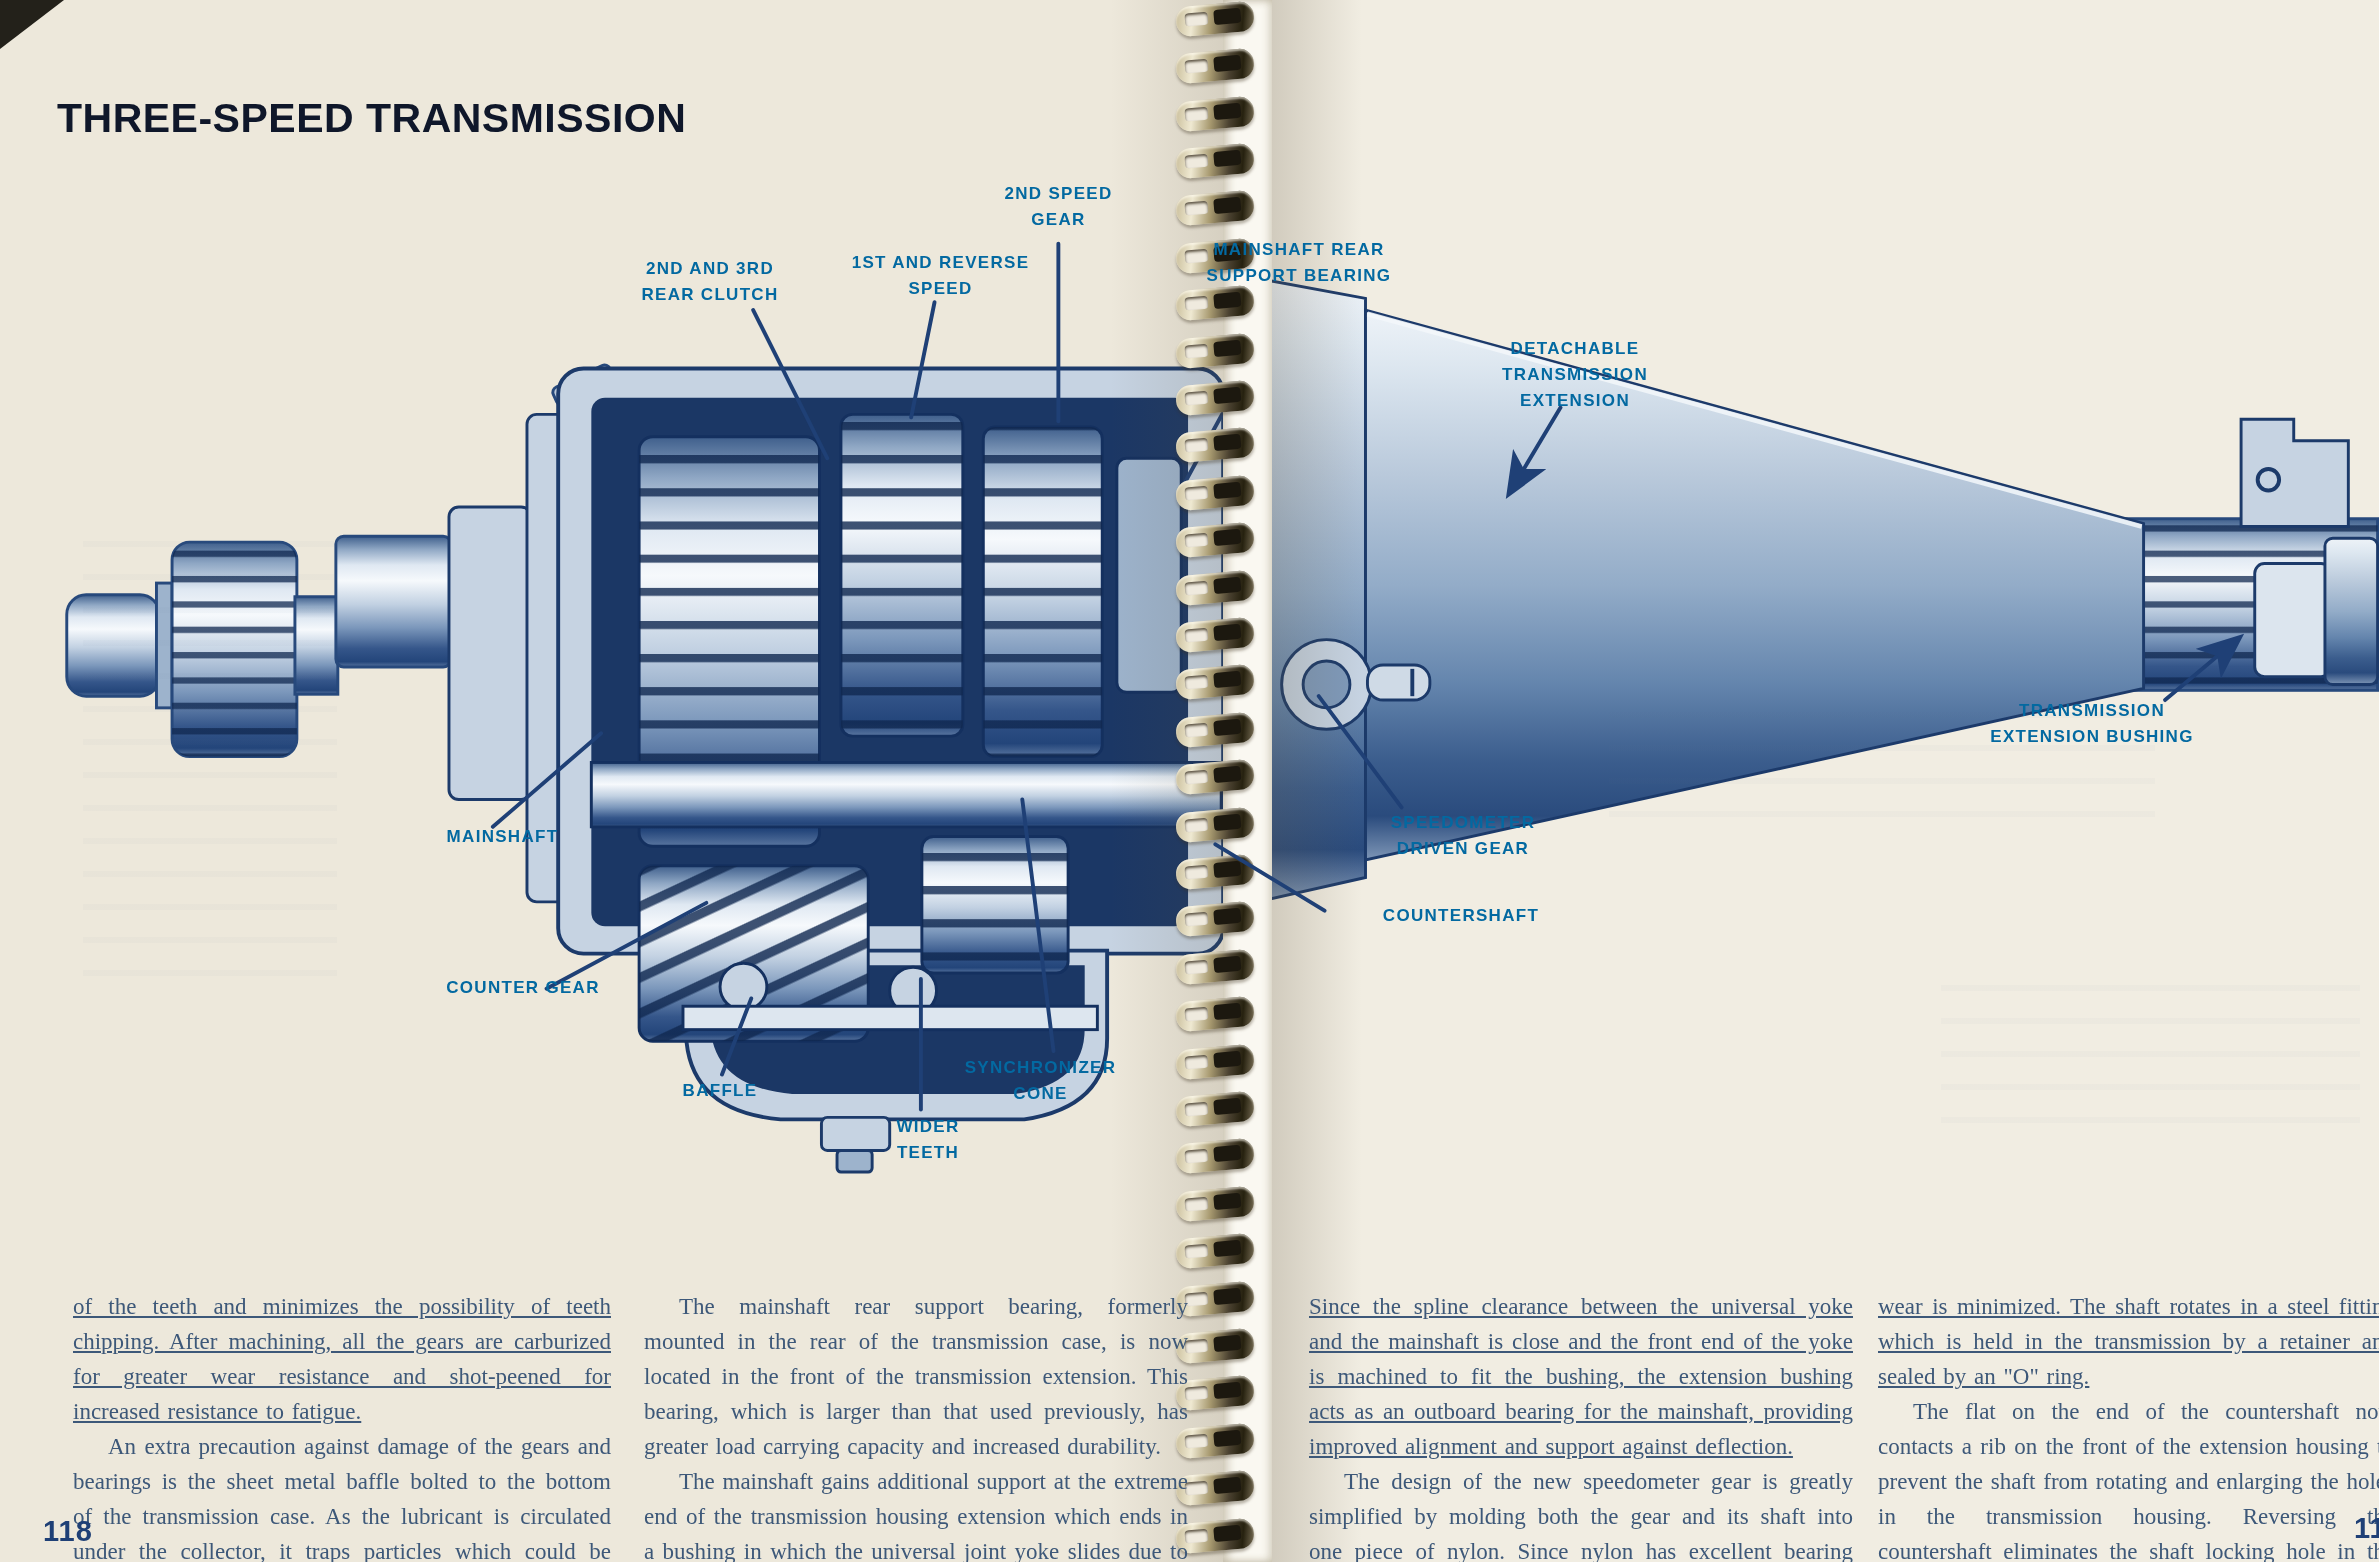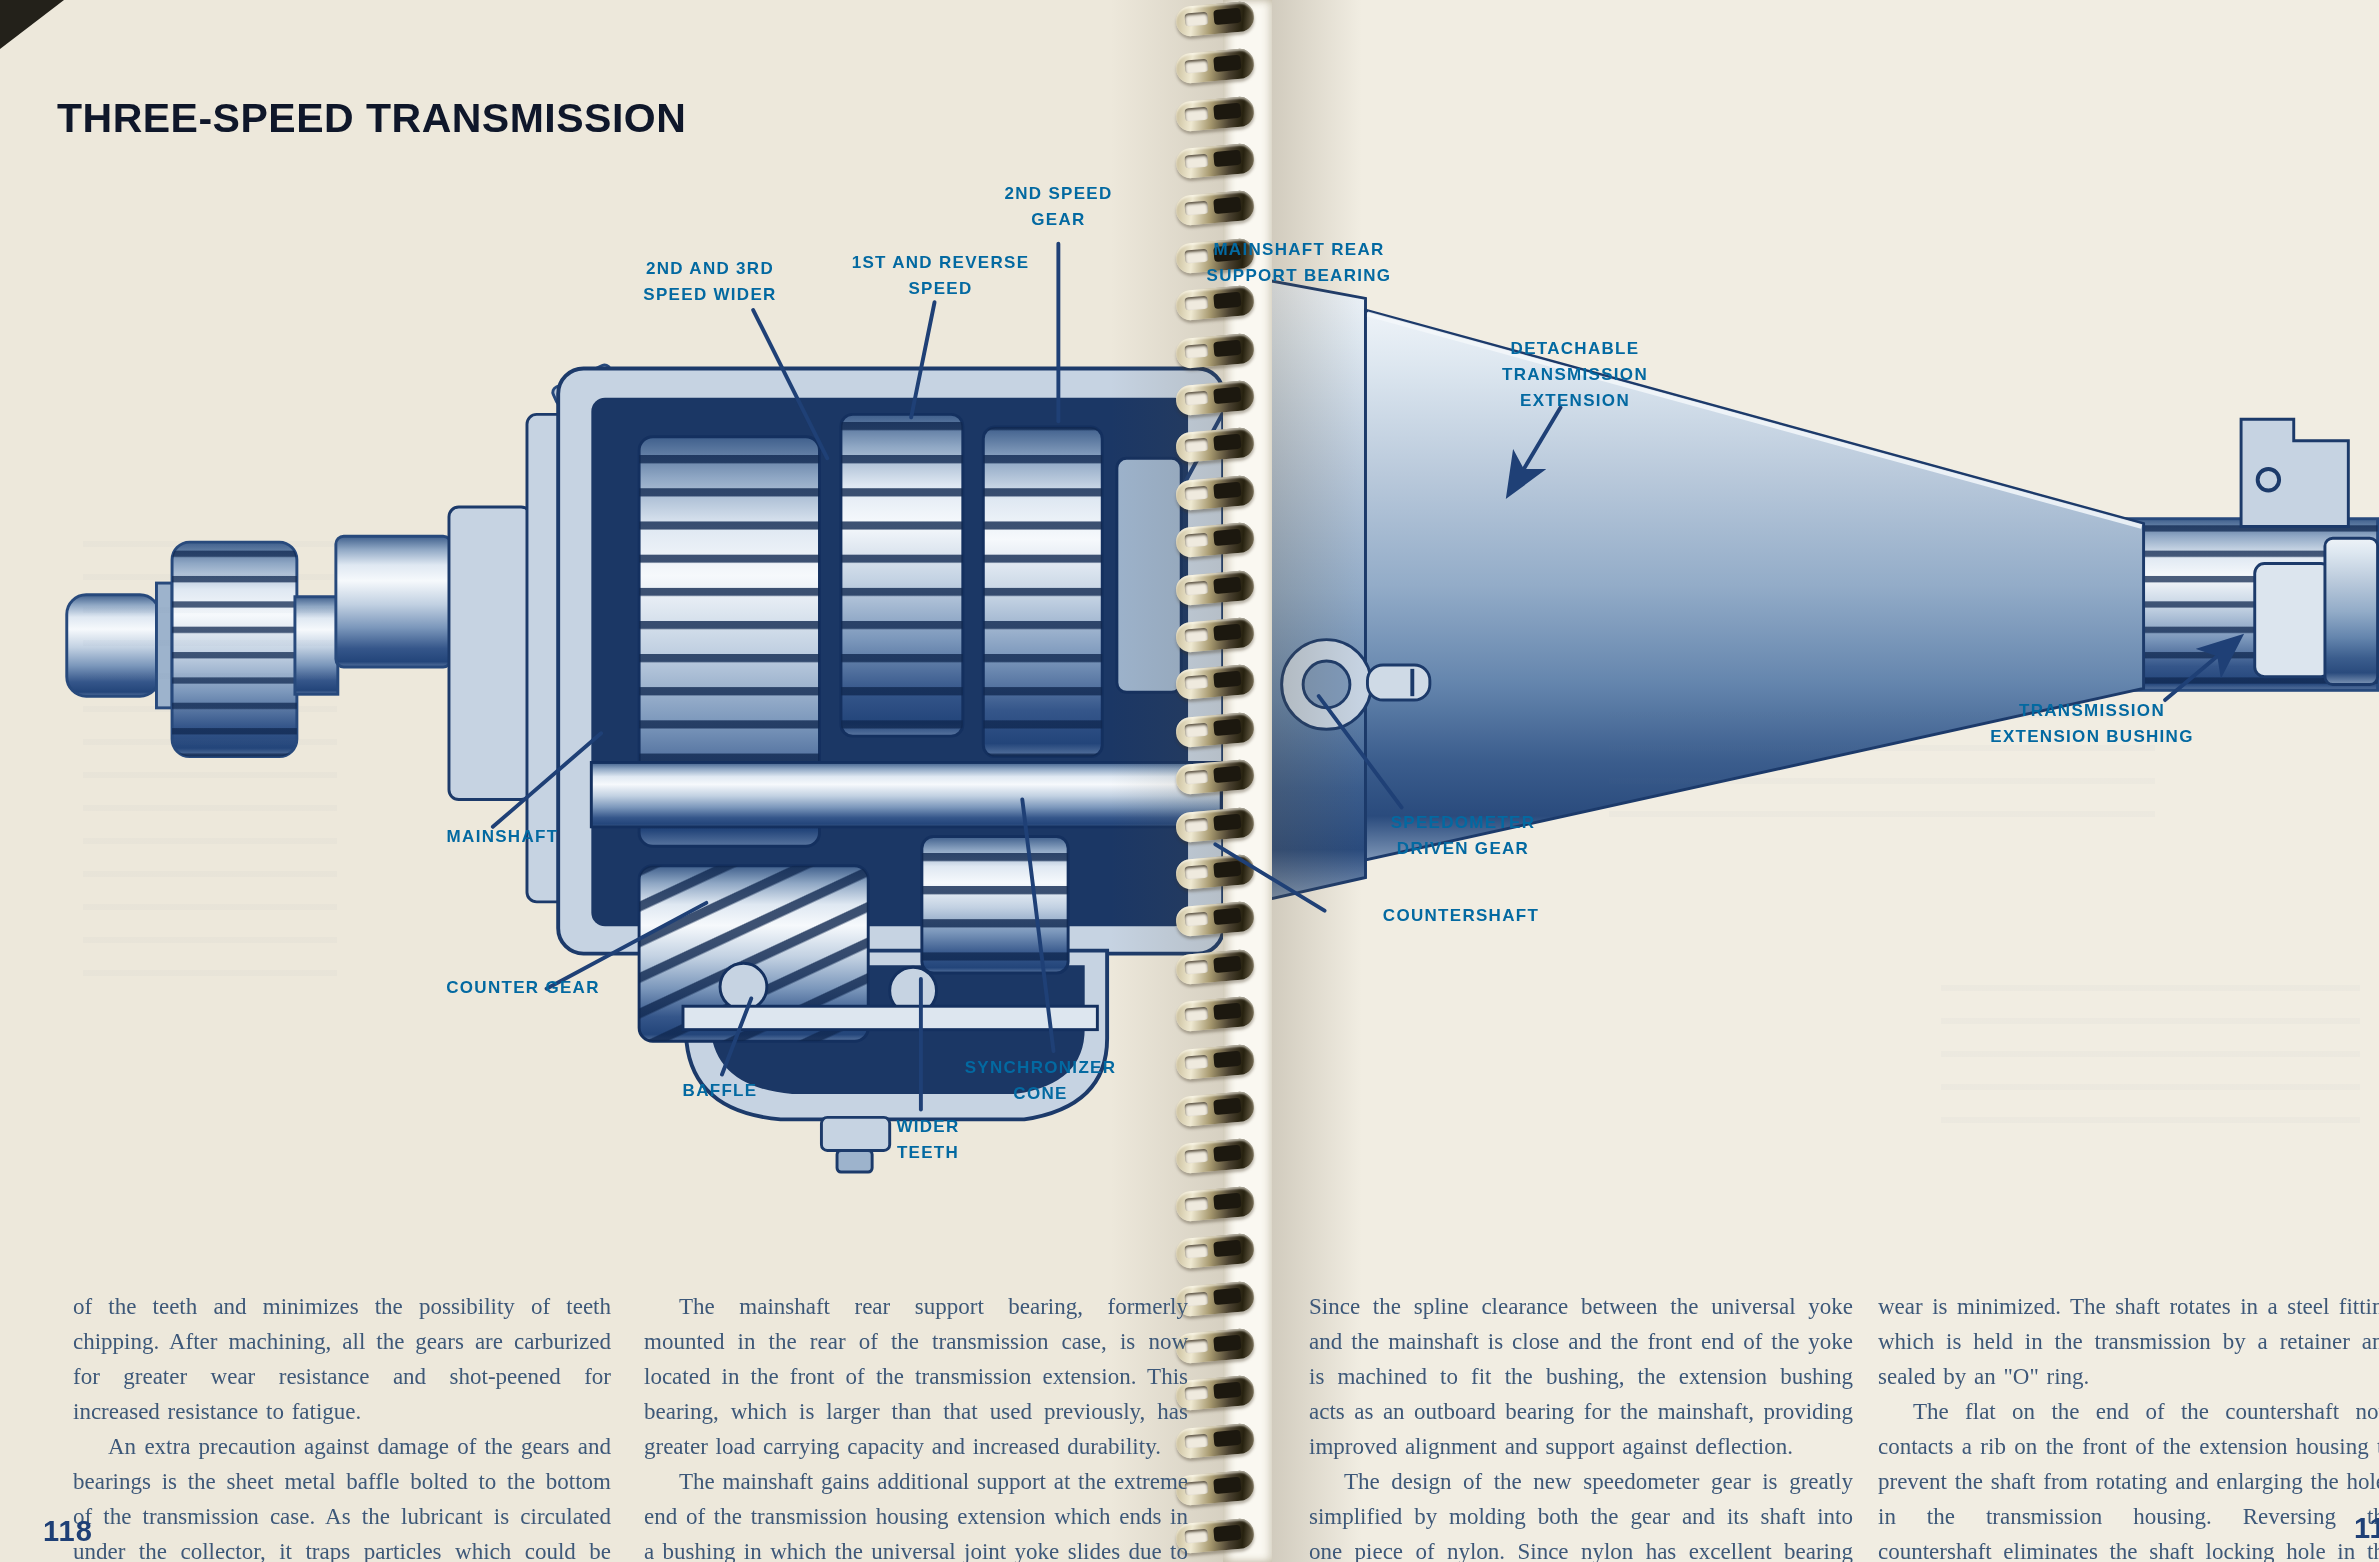--- a/index.html
+++ b/index.html
@@ -21,21 +21,21 @@
     letter-spacing:1.3px;color:#0369a1;
     text-align:center;white-space:pre-line;
   }
   .callout.al{text-align:center;}
   .col{
     position:absolute;top:1289px;z-index:7;
     font:400 23px/35px "Liberation Serif","DejaVu Serif",serif;
     color:#3d5879;text-align:justify;word-spacing:2px;
   }
   .col p{margin:0;text-indent:35px;}
-  .col p.cont{text-indent:0;}
+  .col p.cont{text-indent:0;text-decoration:underline;}
   .pagenum{
     position:absolute;z-index:7;
     font:700 29px/1 "Liberation Sans",sans-serif;color:#1f4076;letter-spacing:1px;
   }
   
   .strip{left:1223px;top:0;width:49px;height:1562px;z-index:4;background:#faf8f1;
     box-shadow:inset 4.9px 0 8.8px rgba(120,105,70,.33), inset -3.9px 0 7.8px rgba(120,105,70,.22);}
   .shadow-left{left:1110px;top:0;width:113px;height:1562px;z-index:5;
     background:linear-gradient(90deg,rgba(96,84,60,0),rgba(96,84,60,.16));}
   .shadow-right{left:1272px;top:0;width:90px;height:1562px;z-index:5;
@@ -242,21 +242,21 @@
 <div class="ghost" style="left:83px;top:541px;width:254px;height:458px;"></div>
 <div class="ghost" style="left:1609px;top:712px;width:546px;height:117px;"></div>
 <div class="ghost" style="left:1941px;top:985px;width:419px;height:146px;"></div>
 <div class="abs corner"></div>
 
 <div class="abs title">THREE-SPEED TRANSMISSION</div>
 
 <div class="callout" style="left:961px;top:181px;width:195px;">2ND SPEED
 GEAR</div>
 <div class="callout" style="left:593px;top:256px;width:234px;">2ND AND 3RD
-SPEED WIDER</div>
+REAR CLUTCH</div>
 <div class="callout" style="left:821px;top:250px;width:239px;">1ST AND REVERSE
 SPEED</div>
 <div class="callout" style="left:1160px;top:237px;width:278px;">MAINSHAFT REAR
 SUPPORT BEARING</div>
 <div class="callout" style="left:1458px;top:336px;width:234px;">DETACHABLE
 TRANSMISSION
 EXTENSION</div>
 <div class="callout" style="left:1941px;top:698px;width:302px;">TRANSMISSION
 EXTENSION BUSHING</div>
 <div class="callout" style="left:1346px;top:810px;width:234px;">SPEEDOMETER

